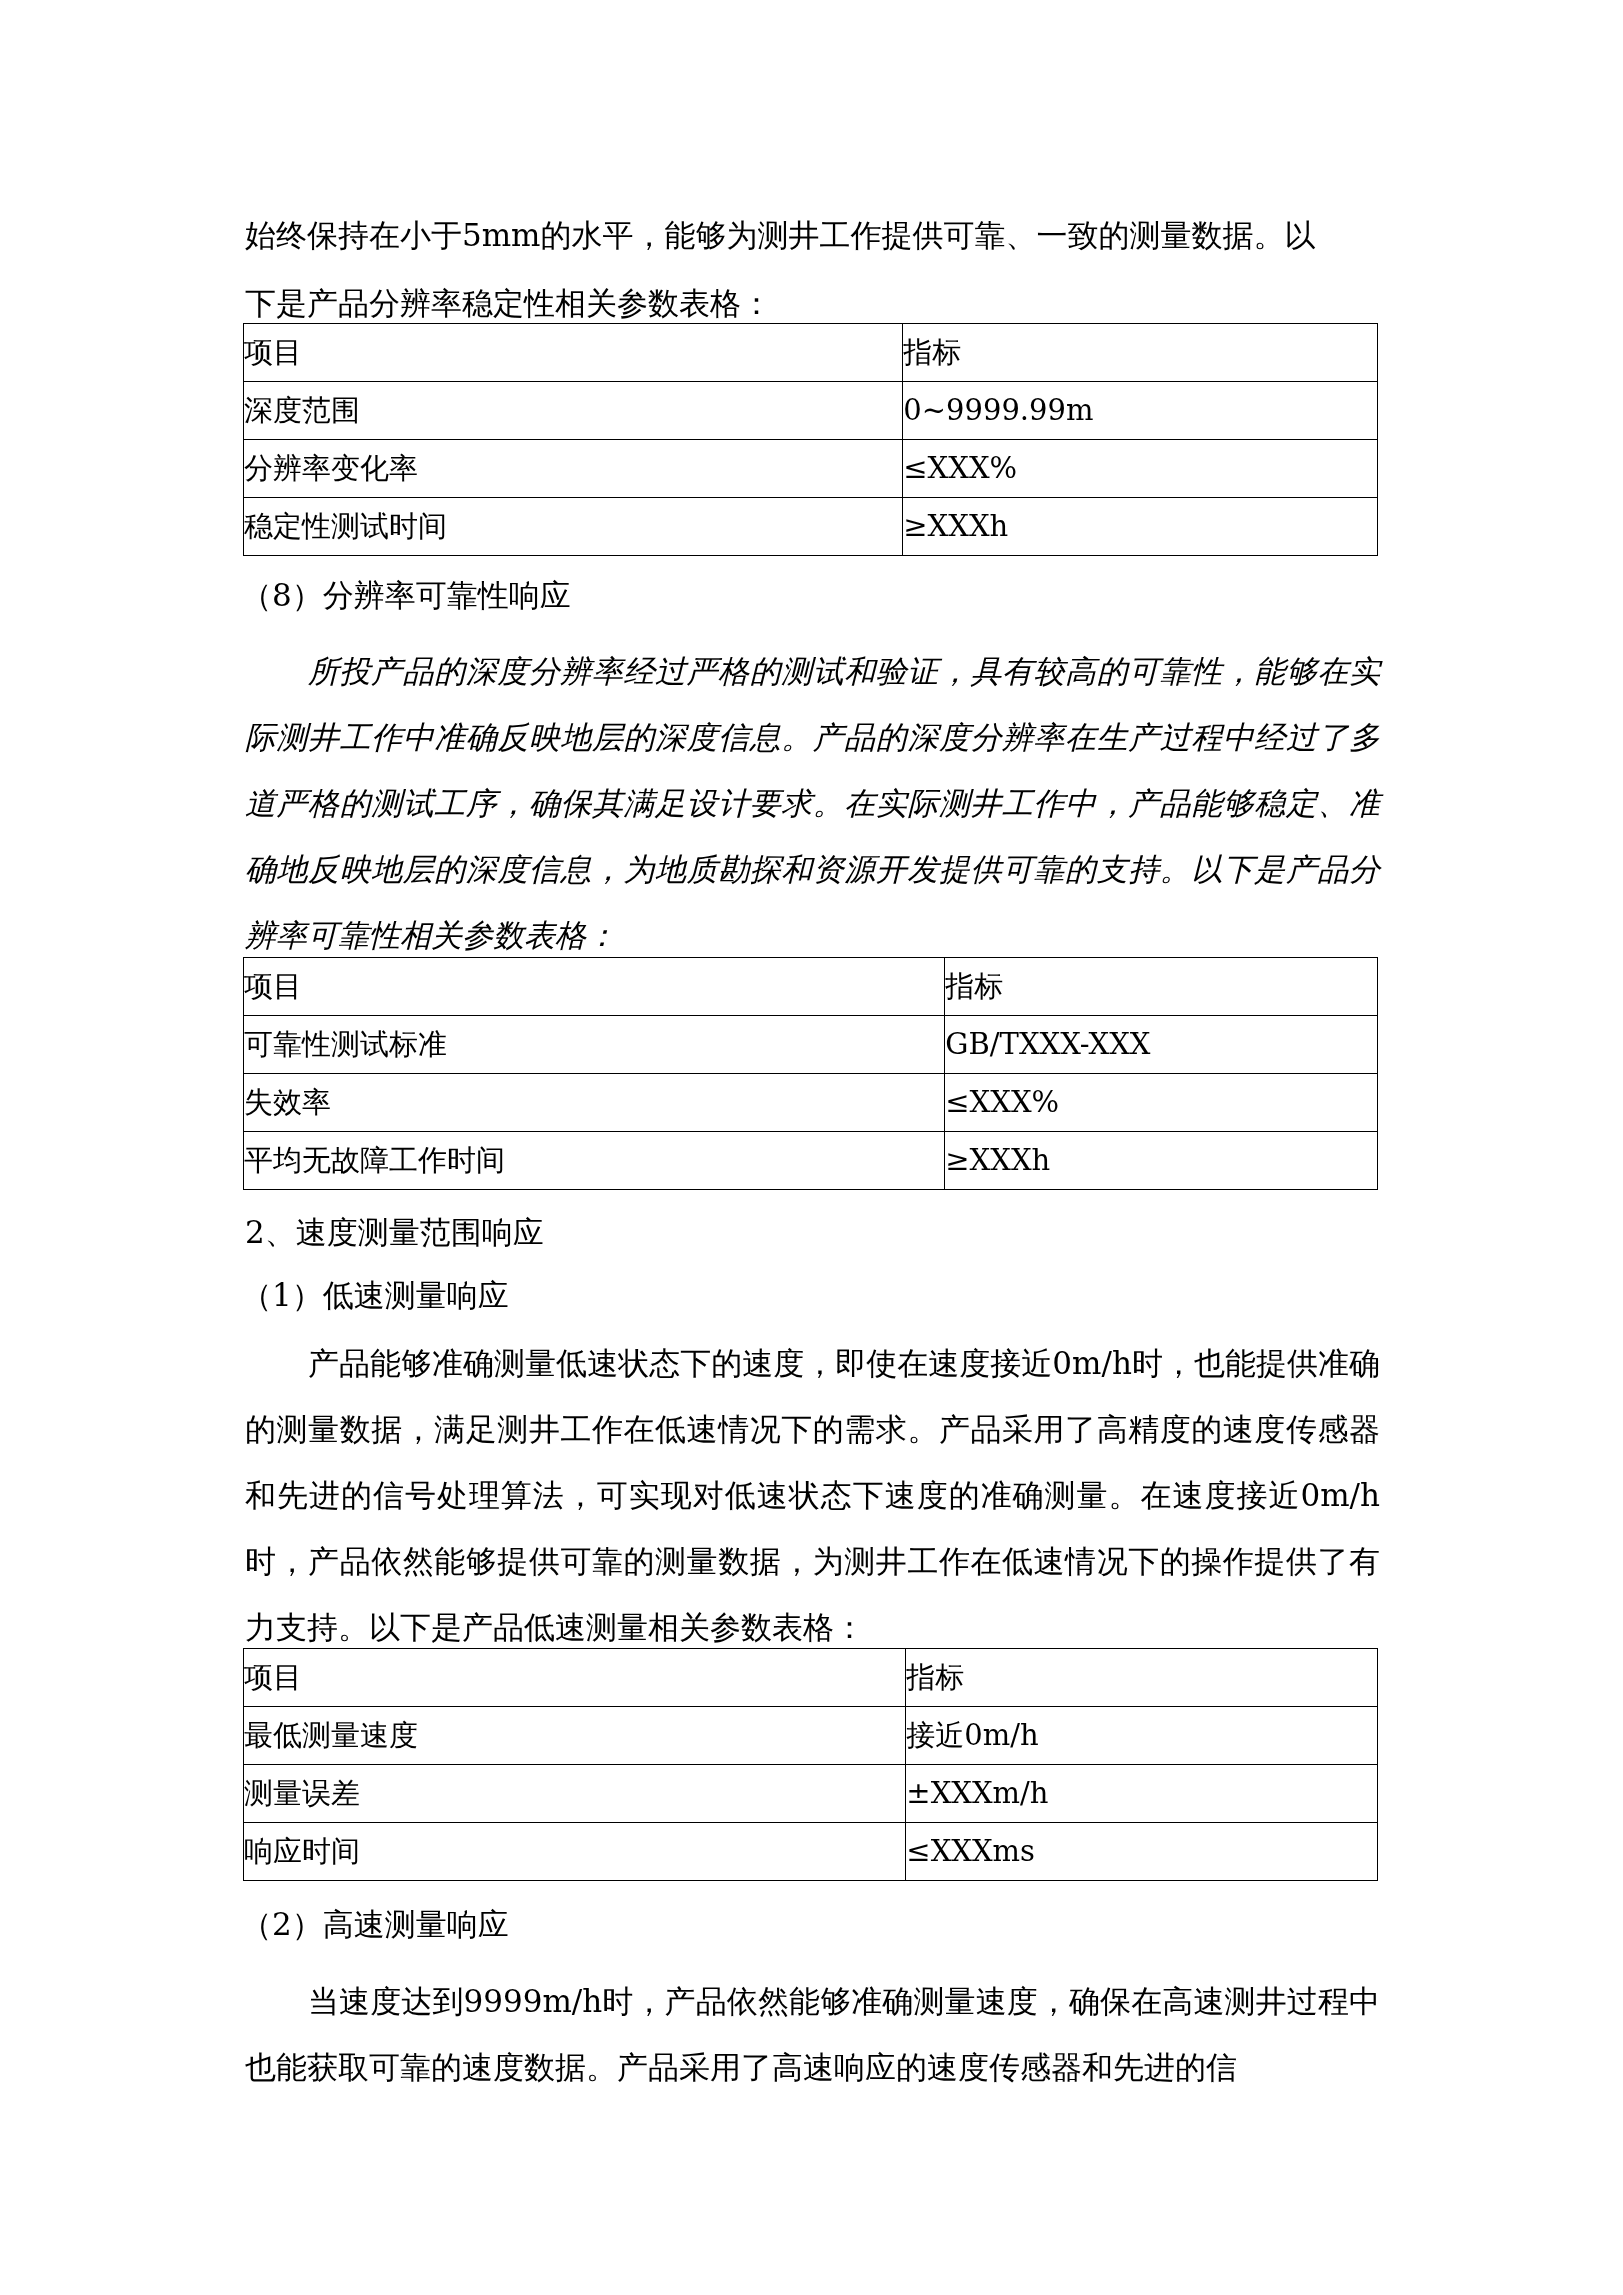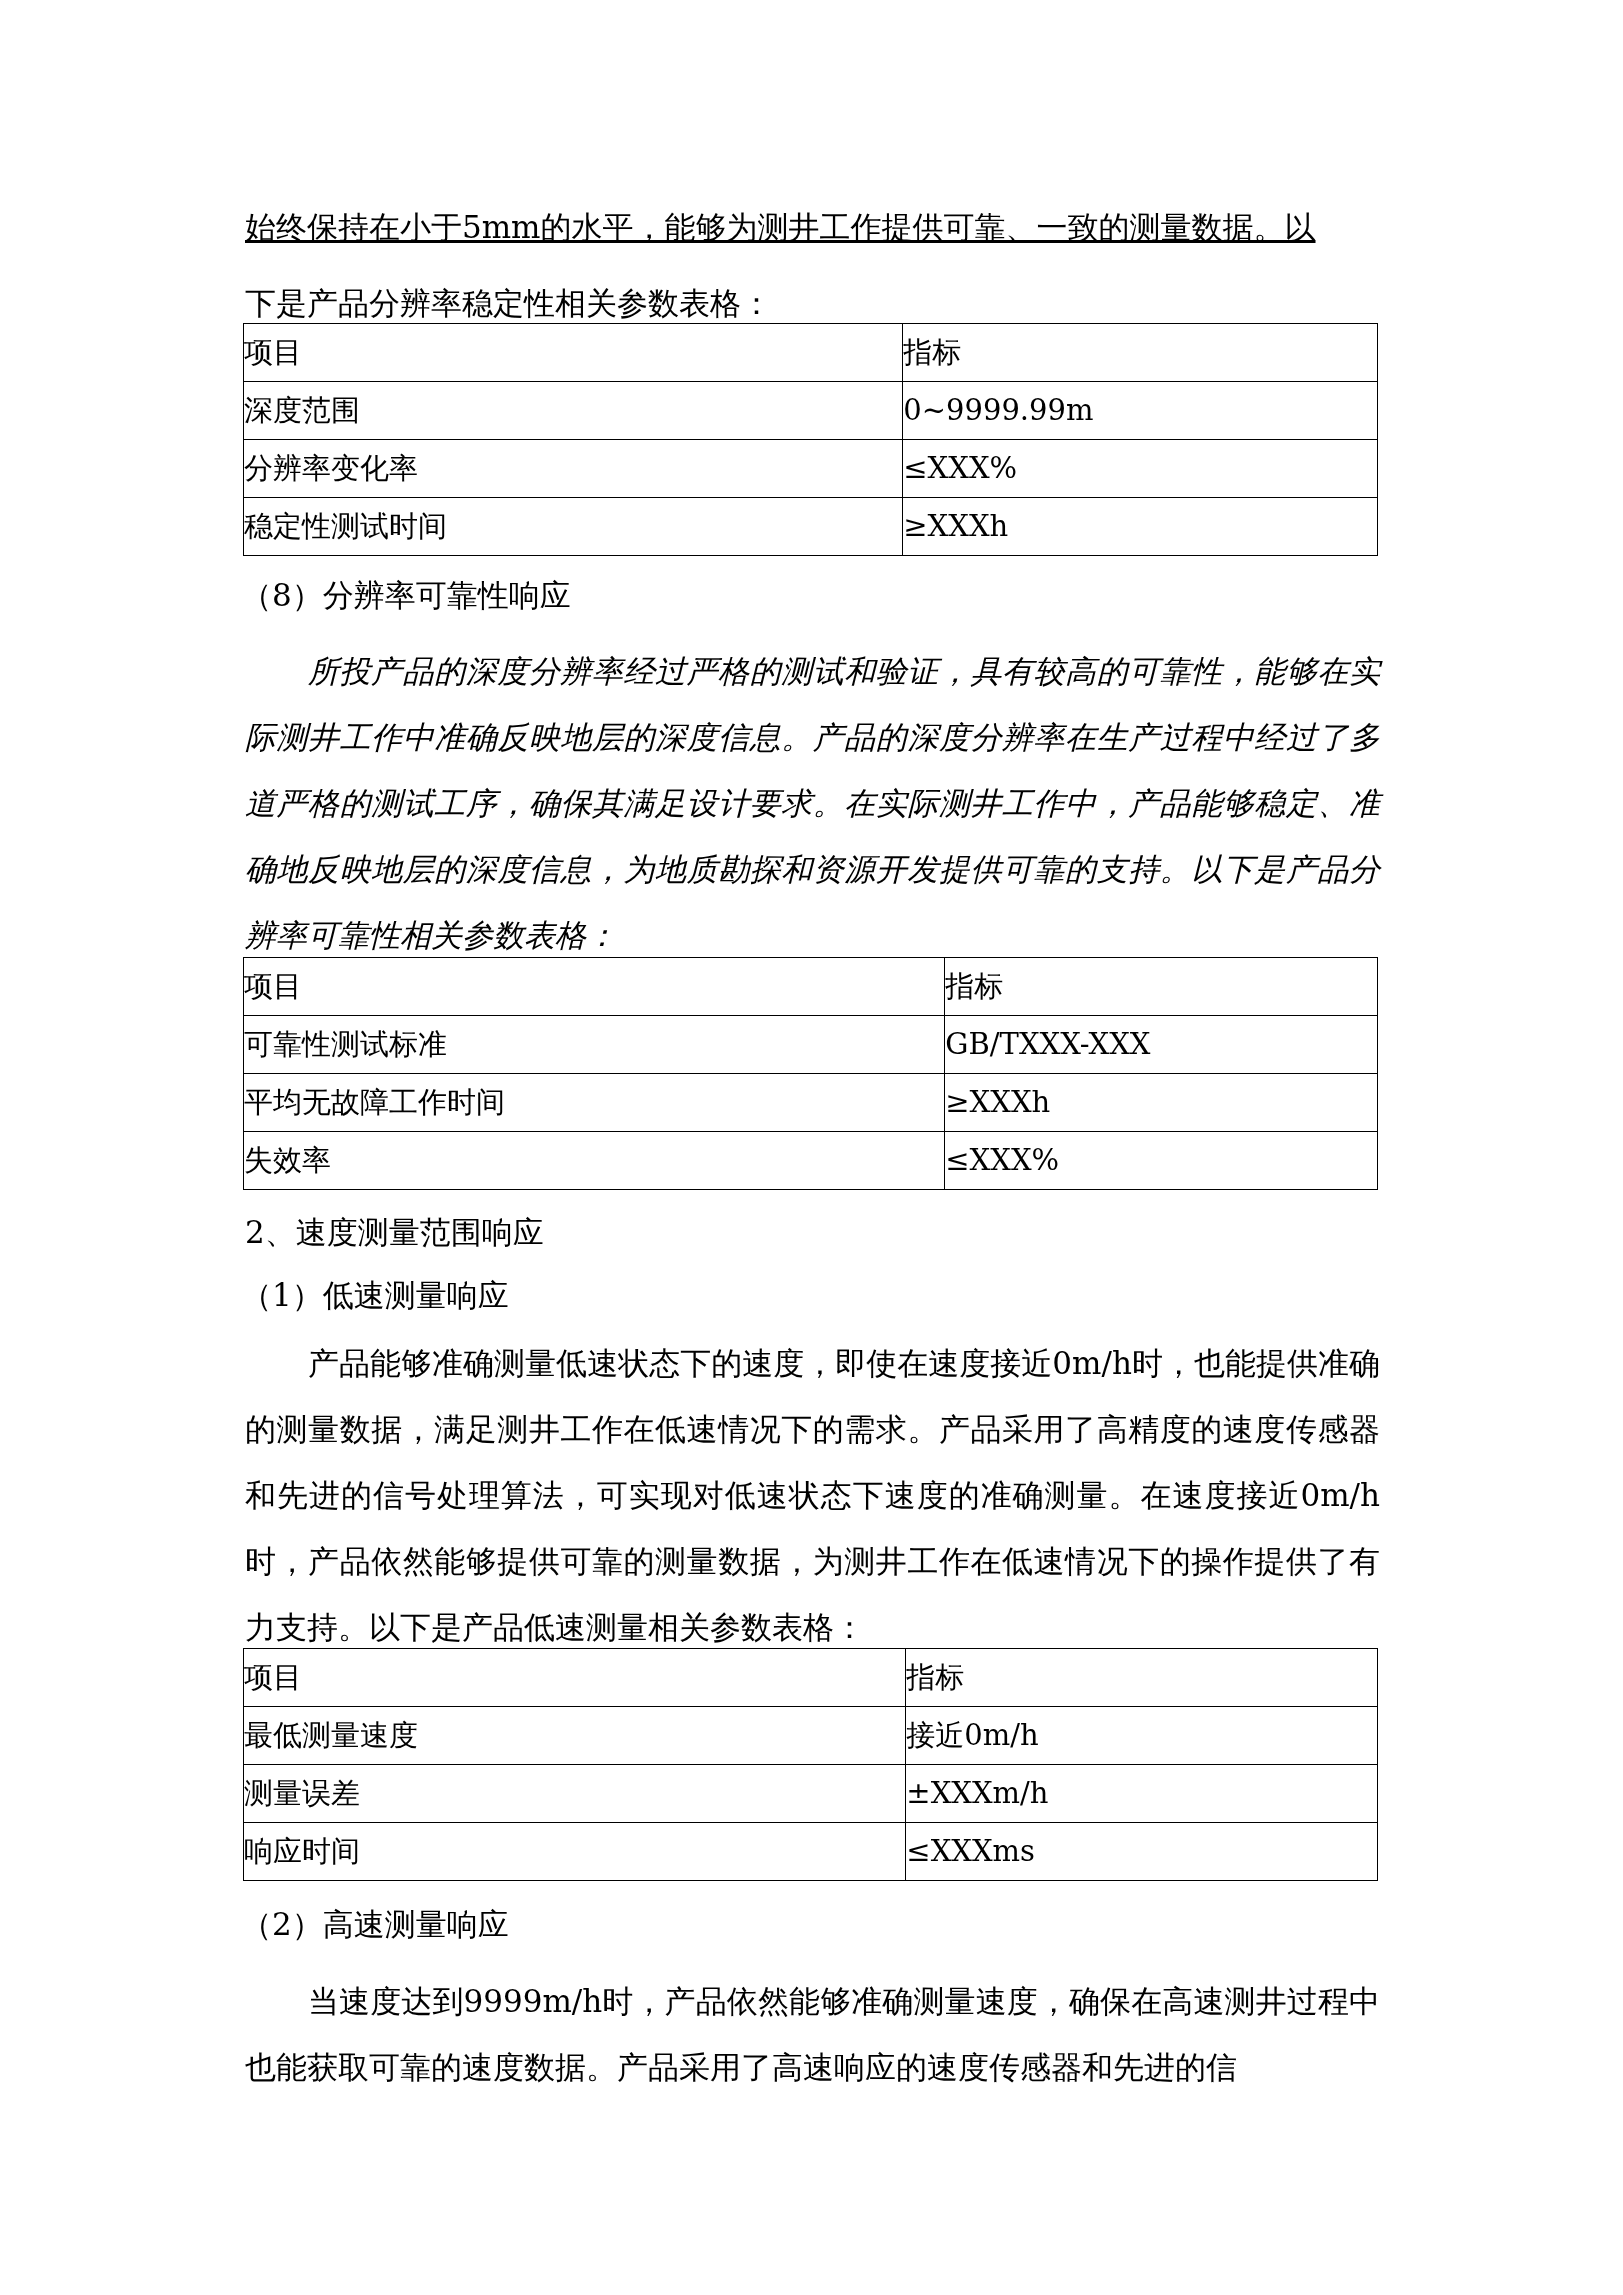--- a/index.html
+++ b/index.html
@@ -56,21 +56,21 @@
       text-align: left;
       vertical-align: middle;
       line-height: 1;
     }
   </style>
 </head>
 <body>
 
 <div class="page">
 
-  <div class="line" style="top:208px;text-decoration:underline;">始终保持在小于5mm的水平，能够为测井工作提供可靠、一致的测量数据。以</div>
+  <div class="line" style="top:216px;">始终保持在小于5mm的水平，能够为测井工作提供可靠、一致的测量数据。以</div>
   <div class="line" style="top:284px;">下是产品分辨率稳定性相关参数表格：</div>
 
   <table class="spec" style="top:323px;">
     <colgroup>
         <col style="width:660px">
         <col style="width:475px">
       </colgroup>
     <tbody>
         <tr>
       <td>项目</td>
@@ -104,26 +104,26 @@
     <tbody>
         <tr>
       <td>项目</td>
       <td>指标</td>
     </tr>
     <tr>
       <td>可靠性测试标准</td>
       <td>GB/TXXX-XXX</td>
     </tr>
     <tr>
+      <td>失效率</td>
+      <td>≤XXX%</td>
+    </tr>
+    <tr>
       <td>平均无故障工作时间</td>
       <td>≥XXXh</td>
-    </tr>
-    <tr>
-      <td>失效率</td>
-      <td>≤XXX%</td>
     </tr>
   </tbody>
     </table>
 
   <div class="line" style="top:1213px;">2、速度测量范围响应</div>
   <div class="line" style="top:1267px; left:-3.9px;margin-top:9px;">（1）低速测量响应</div>
   <div class="para" style="top:1330px;">
     <span class="txt">产品能够准确测量低速状态下的速度，即使在速度接近0m/h时，也能提供准确的测量数据，满足测井工作在低速情况下的需求。产品采用了高精度的速度传感器和先进的信号处理算法，可实现对低速状态下速度的准确测量。在速度接近0m/h时，产品依然能够提供可靠的测量数据，为测井工作在低速情况下的操作提供了有力支持。以下是产品低速测量相关参数表格：</span>
   </div>
 

